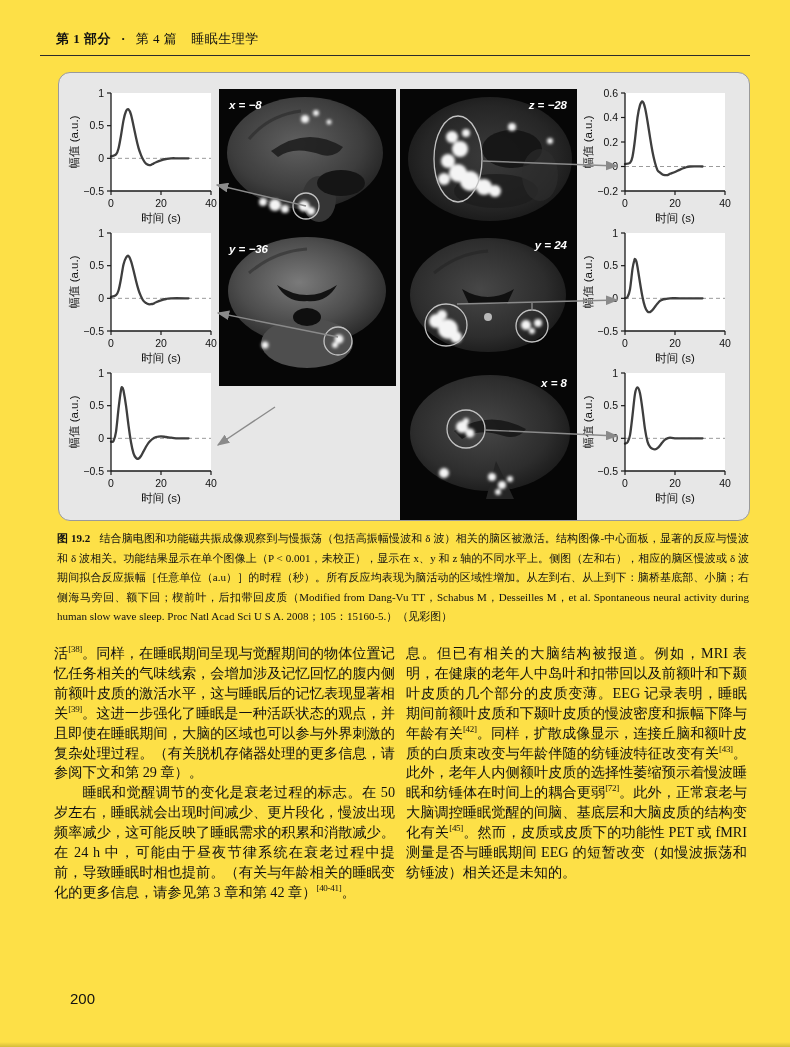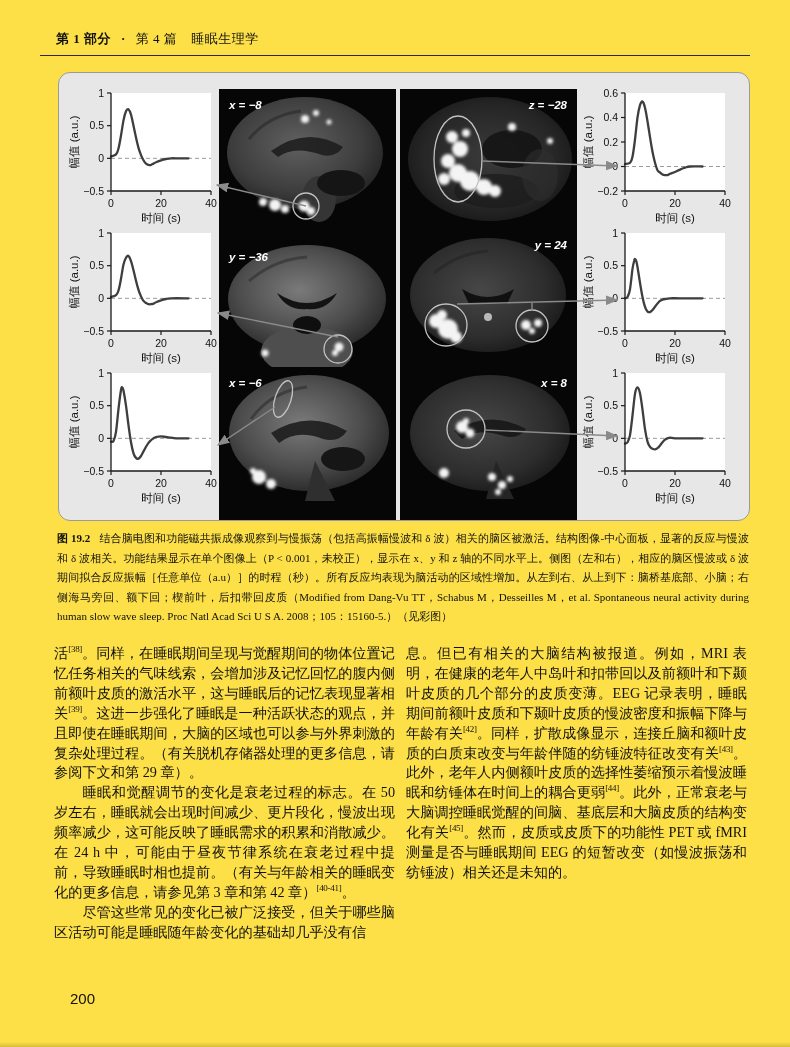--- a/index.html
+++ b/index.html
@@ -18,21 +18,21 @@
     position:absolute;left:58px;top:72px;width:690px;height:447px;margin:0;
     background:#e7e7e7;border:1px solid #9a9a9a;border-radius:12px;
   }
   .plot{position:absolute;width:160px;height:140px;}
   .plot-p0{left:8px;top:12px}   .plot-p1{left:522px;top:12px}
   .plot-p2{left:8px;top:152px}  .plot-p3{left:522px;top:152px}
   .plot-p4{left:8px;top:292px}  .plot-p5{left:522px;top:292px}
   .plot svg text{font-family:"Liberation Sans",sans-serif;fill:#111;}
   .brain{position:absolute;width:177px;height:153px;background:#060606;overflow:hidden;}
   .brain-b0{left:160px;top:16px}  .brain-b1{left:341px;top:16px}
-  .brain-b2{left:160px;top:168px} .brain-b3{left:341px;top:156px}
+  .brain-b2{left:160px;top:160px} .brain-b3{left:341px;top:156px}
   .brain-b4{left:160px;top:294px} .brain-b5{left:341px;top:294px}
   .brain svg{display:block;width:177px;height:137px;}
   .brain-label{font-family:"Liberation Sans",sans-serif;font-size:11.5px;font-style:italic;font-weight:bold;fill:#ffffff;}
   .ann{fill:none;stroke:#c2c2c2;stroke-width:1.3;}
   .arrows{position:absolute;left:0;top:0;width:690px;height:447px;pointer-events:none;}
   .arrows line{stroke:#8a8a8a;stroke-width:1.4;}
   
   .caption{
     position:absolute;left:55px;top:527px;width:692px;margin:2px;
     font-size:11px;line-height:19.6px;text-align:justify;
@@ -330,39 +330,20 @@
           <circle cx="126" cy="96" r="5"></circle>
             <circle cx="138" cy="94" r="4"></circle>
             <circle cx="132" cy="102" r="3"></circle>
         </g>
         <circle class="ann" cx="46" cy="96" r="21"></circle>
         <circle class="ann" cx="132" cy="97" r="16"></circle>
         <text class="brain-label" x="167" y="20" text-anchor="end">y = 24</text>
       </svg>
     </div>
 
-    <div class="brain brain-b4">
-      <svg viewBox="0 0 177 137" preserveAspectRatio="none">
-        <rect x="0" y="0" width="177" height="137" fill="#060606"></rect>
-        <g>
-          <ellipse cx="90" cy="66" rx="80" ry="58" fill="url(#gBright)"></ellipse>
-          <path d="M52,66 q38,-24 76,-2 q-8,12 -24,8 q-26,-10 -44,4 z" fill="#191919" opacity=".85"></path>
-          <path d="M96,94 l20,40 h-30 z" fill="#2f2f2f"></path>
-          <path d="M32,52 q20,-28 56,-32" fill="none" stroke="#333333" stroke-width="3" opacity=".7"></path>
-          <ellipse cx="124" cy="92" rx="22" ry="12" fill="#161616"></ellipse>
-        </g>
-        <g fill="#f4f4f4" filter="url(#fblur)">
-          <circle cx="40" cy="110" r="7"></circle>
-            <circle cx="52" cy="117" r="5"></circle>
-            <circle cx="34" cy="104" r="3"></circle>
-        </g>
-        <ellipse class="ann" cx="64" cy="32" rx="8" ry="19" transform="rotate(18 64 32)"></ellipse>
-        <text class="brain-label" x="10" y="20">x = −6</text>
-      </svg>
-    </div>
 
     <div class="brain brain-b5">
       <svg viewBox="0 0 177 137" preserveAspectRatio="none">
         <rect x="0" y="0" width="177" height="137" fill="#060606"></rect>
         <g>
           <ellipse cx="90" cy="66" rx="80" ry="58" fill="url(#gDim)"></ellipse>
           <path d="M54,64 q36,-22 72,-2 q-8,11 -22,7 q-26,-9 -42,3 z" fill="#151515" opacity=".85"></path>
           <path d="M96,94 l18,38 h-28 z" fill="#242424"></path>
         </g>
         <g fill="#f4f4f4" filter="url(#fblur)">
@@ -389,24 +370,23 @@
       <line x1="216" y1="334" x2="159" y2="372" marker-end="url(#arrowhead)"></line>
       <line x1="426" y1="357" x2="558" y2="363" marker-end="url(#arrowhead)"></line>
     </svg>
   </figure>
 
   <p class="caption"><span class="cap-label">图 19.2</span><span>结合脑电图和功能磁共振成像观察到与慢振荡（包括高振幅慢波和 δ 波）相关的脑区被激活。结构图像-中心面板，显著的反应与慢波和 δ 波相关。功能结果显示在单个图像上（P &lt; 0.001，未校正），显示在 x、y 和 z 轴的不同水平上。侧图（左和右），相应的脑区慢波或 δ 波期间拟合反应振幅［任意单位（a.u）］的时程（秒）。所有反应均表现为脑活动的区域性增加。从左到右、从上到下：脑桥基底部、小脑；右侧海马旁回、额下回；楔前叶，后扣带回皮质（Modified from Dang-Vu TT，Schabus M，Desseilles M，et al. Spontaneous neural activity during human slow wave sleep. Proc Natl Acad Sci U S A. 2008；105：15160-5.）（见彩图）</span></p>
 
   <div class="col col-left">
     <p>活<sup>[38]</sup>。同样，在睡眠期间呈现与觉醒期间的物体位置记忆任务相关的气味线索，会增加涉及记忆回忆的腹内侧前额叶皮质的激活水平，这与睡眠后的记忆表现显著相关<sup>[39]</sup>。这进一步强化了睡眠是一种活跃状态的观点，并且即使在睡眠期间，大脑的区域也可以参与外界刺激的复杂处理过程。（有关脱机存储器处理的更多信息，请参阅下文和第 29 章）。</p>
     <p class="indent">睡眠和觉醒调节的变化是衰老过程的标志。在 50 岁左右，睡眠就会出现时间减少、更片段化，慢波出现频率减少，这可能反映了睡眠需求的积累和消散减少。在 24 h 中，可能由于昼夜节律系统在衰老过程中提前，导致睡眠时相也提前。（有关与年龄相关的睡眠变化的更多信息，请参见第 3 章和第 42 章）<sup>[40-41]</sup>。</p>
-    <p class="indent">尽管这些常见的变化已被广泛接受，但关于哪些脑区活动可能是睡眠随年龄变化的基础却几乎没有信</p>
   </div>
 
   <div class="col col-right">
-    <p>息。但已有相关的大脑结构被报道。例如，MRI 表明，在健康的老年人中岛叶和扣带回以及前额叶和下颞叶皮质的几个部分的皮质变薄。EEG 记录表明，睡眠期间前额叶皮质和下颞叶皮质的慢波密度和振幅下降与年龄有关<sup>[42]</sup>。同样，扩散成像显示，连接丘脑和额叶皮质的白质束改变与年龄伴随的纺锤波特征改变有关<sup>[43]</sup>。此外，老年人内侧额叶皮质的选择性萎缩预示着慢波睡眠和纺锤体在时间上的耦合更弱<sup>[44]</sup>。此外，正常衰老与大脑调控睡眠觉醒的间脑、基底层和大脑皮质的结构变化有关<sup>[45]</sup>。然而，皮质或皮质下的功能性 PET 或 fMRI 测量是否与睡眠期间 EEG 的短暂改变（如慢波振荡和纺锤波）相关还是未知的。</p>
+    <p>息。但已有相关的大脑结构被报道。例如，MRI 表明，在健康的老年人中岛叶和扣带回以及前额叶和下颞叶皮质的几个部分的皮质变薄。EEG 记录表明，睡眠期间前额叶皮质和下颞叶皮质的慢波密度和振幅下降与年龄有关<sup>[42]</sup>。同样，扩散成像显示，连接丘脑和额叶皮质的白质束改变与年龄伴随的纺锤波特征改变有关<sup>[43]</sup>。此外，老年人内侧额叶皮质的选择性萎缩预示着慢波睡眠和纺锤体在时间上的耦合更弱<sup>[72]</sup>。此外，正常衰老与大脑调控睡眠觉醒的间脑、基底层和大脑皮质的结构变化有关<sup>[45]</sup>。然而，皮质或皮质下的功能性 PET 或 fMRI 测量是否与睡眠期间 EEG 的短暂改变（如慢波振荡和纺锤波）相关还是未知的。</p>
   </div>
 
   <div class="pagenum">200</div>
 
   <div class="edge-right"></div>
   <div class="edge-bottom"></div>
 </div>
 
 </body></html>

